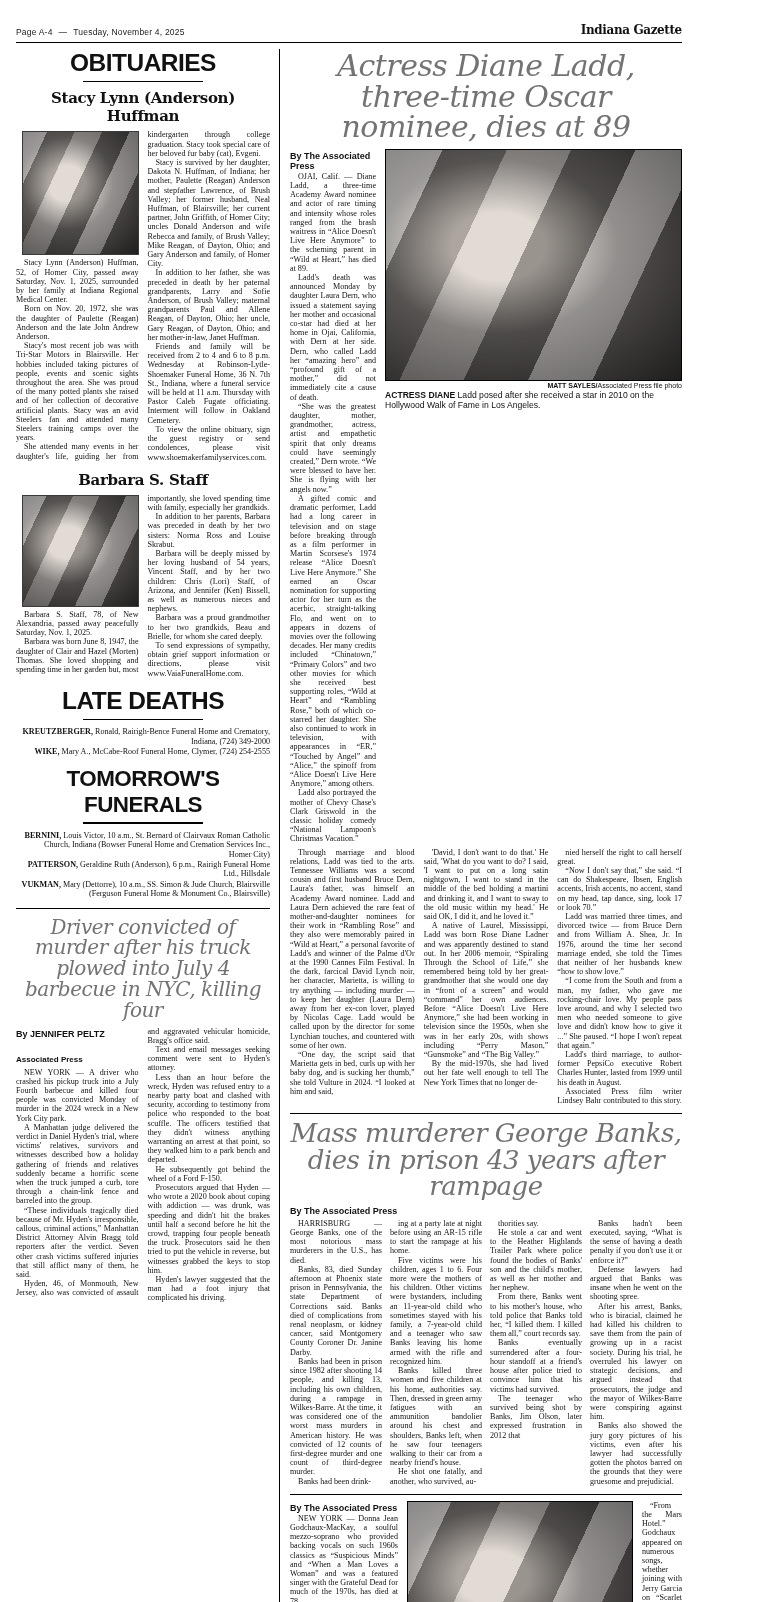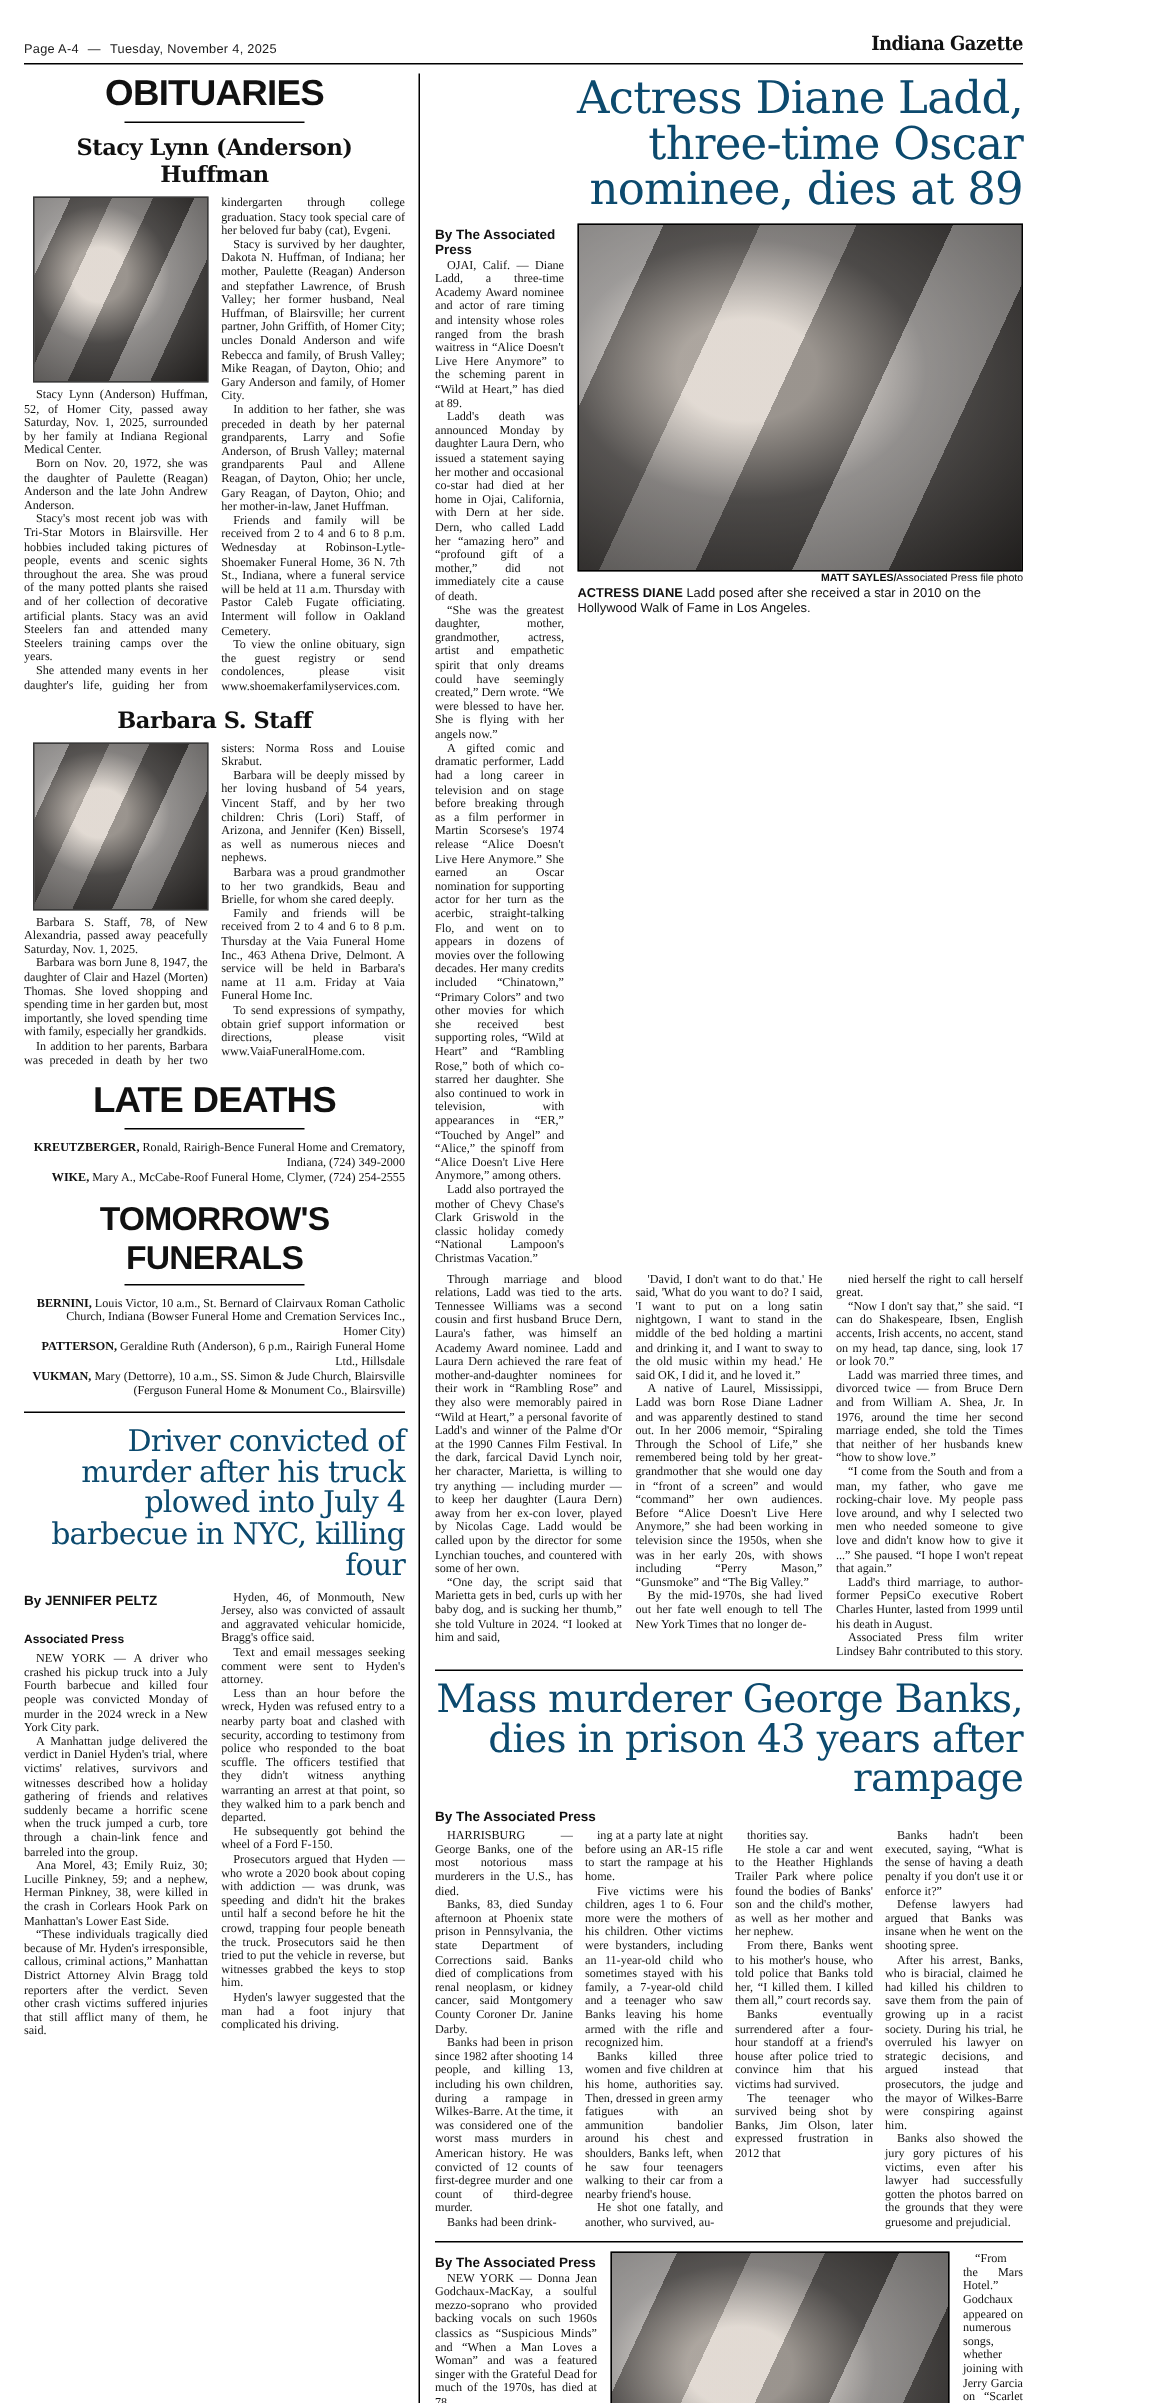--- a/index.html
+++ b/index.html
@@ -61,22 +61,22 @@
     font-family:"Liberation Serif", serif; font-size:8.1px; line-height:9.4px;
     margin:0 0 1px 0; padding-left:9px; text-indent:-9px;text-align:right;
   }
   .list-entry b { font-weight:bold; }
   .block-gap { height:9px; }
   .hr-thin { border-top:1px solid #000; margin:9px 0 8px 0; }
 
   
   h1.hl {
     font-family:"DejaVu Serif", serif; font-weight:normal;
-    text-align:right; margin:2px 0 6px 0; letter-spacing:-0.5px;
-    line-height:1.02; color:#0c4a6e;
+    text-align:center; margin:2px 0 6px 0; letter-spacing:-0.5px;
+    line-height:1.02; color:#737373;font-style:italic;
   }
   h1.hl.big { font-size:30px; }
   h1.hl.med { font-size:26px; }
   h1.hl.sm  { font-size:20px; line-height:1.04; }
 
   .byline {
     font-family:"Liberation Sans", sans-serif; font-weight:bold;
     font-size:9px; margin:2px 0 1px 0;
   }
   .byline-sub {
@@ -139,21 +139,20 @@
       </div>
 
       <div class="obit-name" style="margin-top:9px">Barbara S. Staff</div>
       <div class="two-col">
         <div class="photo portrait2"></div>
         <p class="body">Barbara S. Staff, 78, of New Alexandria, passed away peacefully Saturday, Nov. 1, 2025.</p>
         <p class="body">Barbara was born June 8, 1947, the daughter of Clair and Hazel (Morten) Thomas. She loved shopping and spending time in her garden but, most importantly, she loved spending time with family, especially her grandkids.</p>
         <p class="body">In addition to her parents, Barbara was preceded in death by her two sisters: Norma Ross and Louise Skrabut.</p>
         <p class="body">Barbara will be deeply missed by her loving husband of 54 years, Vincent Staff, and by her two children: Chris (Lori) Staff, of Arizona, and Jennifer (Ken) Bissell, as well as numerous nieces and nephews.</p>
         <p class="body">Barbara was a proud grandmother to her two grandkids, Beau and Brielle, for whom she cared deeply.</p>
-        <p class="body">Family and friends will be received from 2 to 4 and 6 to 8 p.m. Thursday at the Vaia Funeral Home Inc., 463 Athena Drive, Delmont. A service will be held in Barbara's name at 11 a.m. Friday at Vaia Funeral Home Inc.</p>
         <p class="body">To send expressions of sympathy, obtain grief support information or directions, please visit www.VaiaFuneralHome.com.</p>
       </div>
 
       <div class="block-gap"></div>
       <div class="sec-head">LATE DEATHS</div>
       <div class="sec-rule"></div>
       <div>
         <p class="list-entry"><b>KREUTZBERGER,</b><span> Ronald, Rairigh-Bence Funeral Home and Crematory, Indiana, (724) 349-2000</span></p>
         <p class="list-entry"><b>WIKE,</b><span> Mary A., McCabe-Roof Funeral Home, Clymer, (724) 254-2555</span></p>
       </div>
@@ -168,21 +167,20 @@
       </div>
 
       <div class="hr-thin"></div>
 
       <h1 class="hl sm">Driver convicted of murder after his truck plowed into July 4 barbecue in NYC, killing four</h1>
       <div class="two-col">
         <div class="byline">By JENNIFER PELTZ</div>
         <div class="byline-sub">Associated Press</div>
         <p class="body">NEW YORK — A driver who crashed his pickup truck into a July Fourth barbecue and killed four people was convicted Monday of murder in the 2024 wreck in a New York City park.</p>
         <p class="body">A Manhattan judge delivered the verdict in Daniel Hyden's trial, where victims' relatives, survivors and witnesses described how a holiday gathering of friends and relatives suddenly became a horrific scene when the truck jumped a curb, tore through a chain-link fence and barreled into the group.</p>
-        <p class="body">Ana Morel, 43; Emily Ruiz, 30; Lucille Pinkney, 59; and a nephew, Herman Pinkney, 38, were killed in the crash in Corlears Hook Park on Manhattan's Lower East Side.</p>
         <p class="body">“These individuals tragically died because of Mr. Hyden's irresponsible, callous, criminal actions,” Manhattan District Attorney Alvin Bragg told reporters after the verdict. Seven other crash victims suffered injuries that still afflict many of them, he said.</p>
         <p class="body">Hyden, 46, of Monmouth, New Jersey, also was convicted of assault and aggravated vehicular homicide, Bragg's office said.</p>
         <p class="body">Text and email messages seeking comment were sent to Hyden's attorney.</p>
         <p class="body">Less than an hour before the wreck, Hyden was refused entry to a nearby party boat and clashed with security, according to testimony from police who responded to the boat scuffle. The officers testified that they didn't witness anything warranting an arrest at that point, so they walked him to a park bench and departed.</p>
         <p class="body">He subsequently got behind the wheel of a Ford F-150.</p>
         <p class="body">Prosecutors argued that Hyden — who wrote a 2020 book about coping with addiction — was drunk, was speeding and didn't hit the brakes until half a second before he hit the crowd, trapping four people beneath the truck. Prosecutors said he then tried to put the vehicle in reverse, but witnesses grabbed the keys to stop him.</p>
         <p class="body">Hyden's lawyer suggested that the man had a foot injury that complicated his driving.</p>
       </div>
 
     </div>

